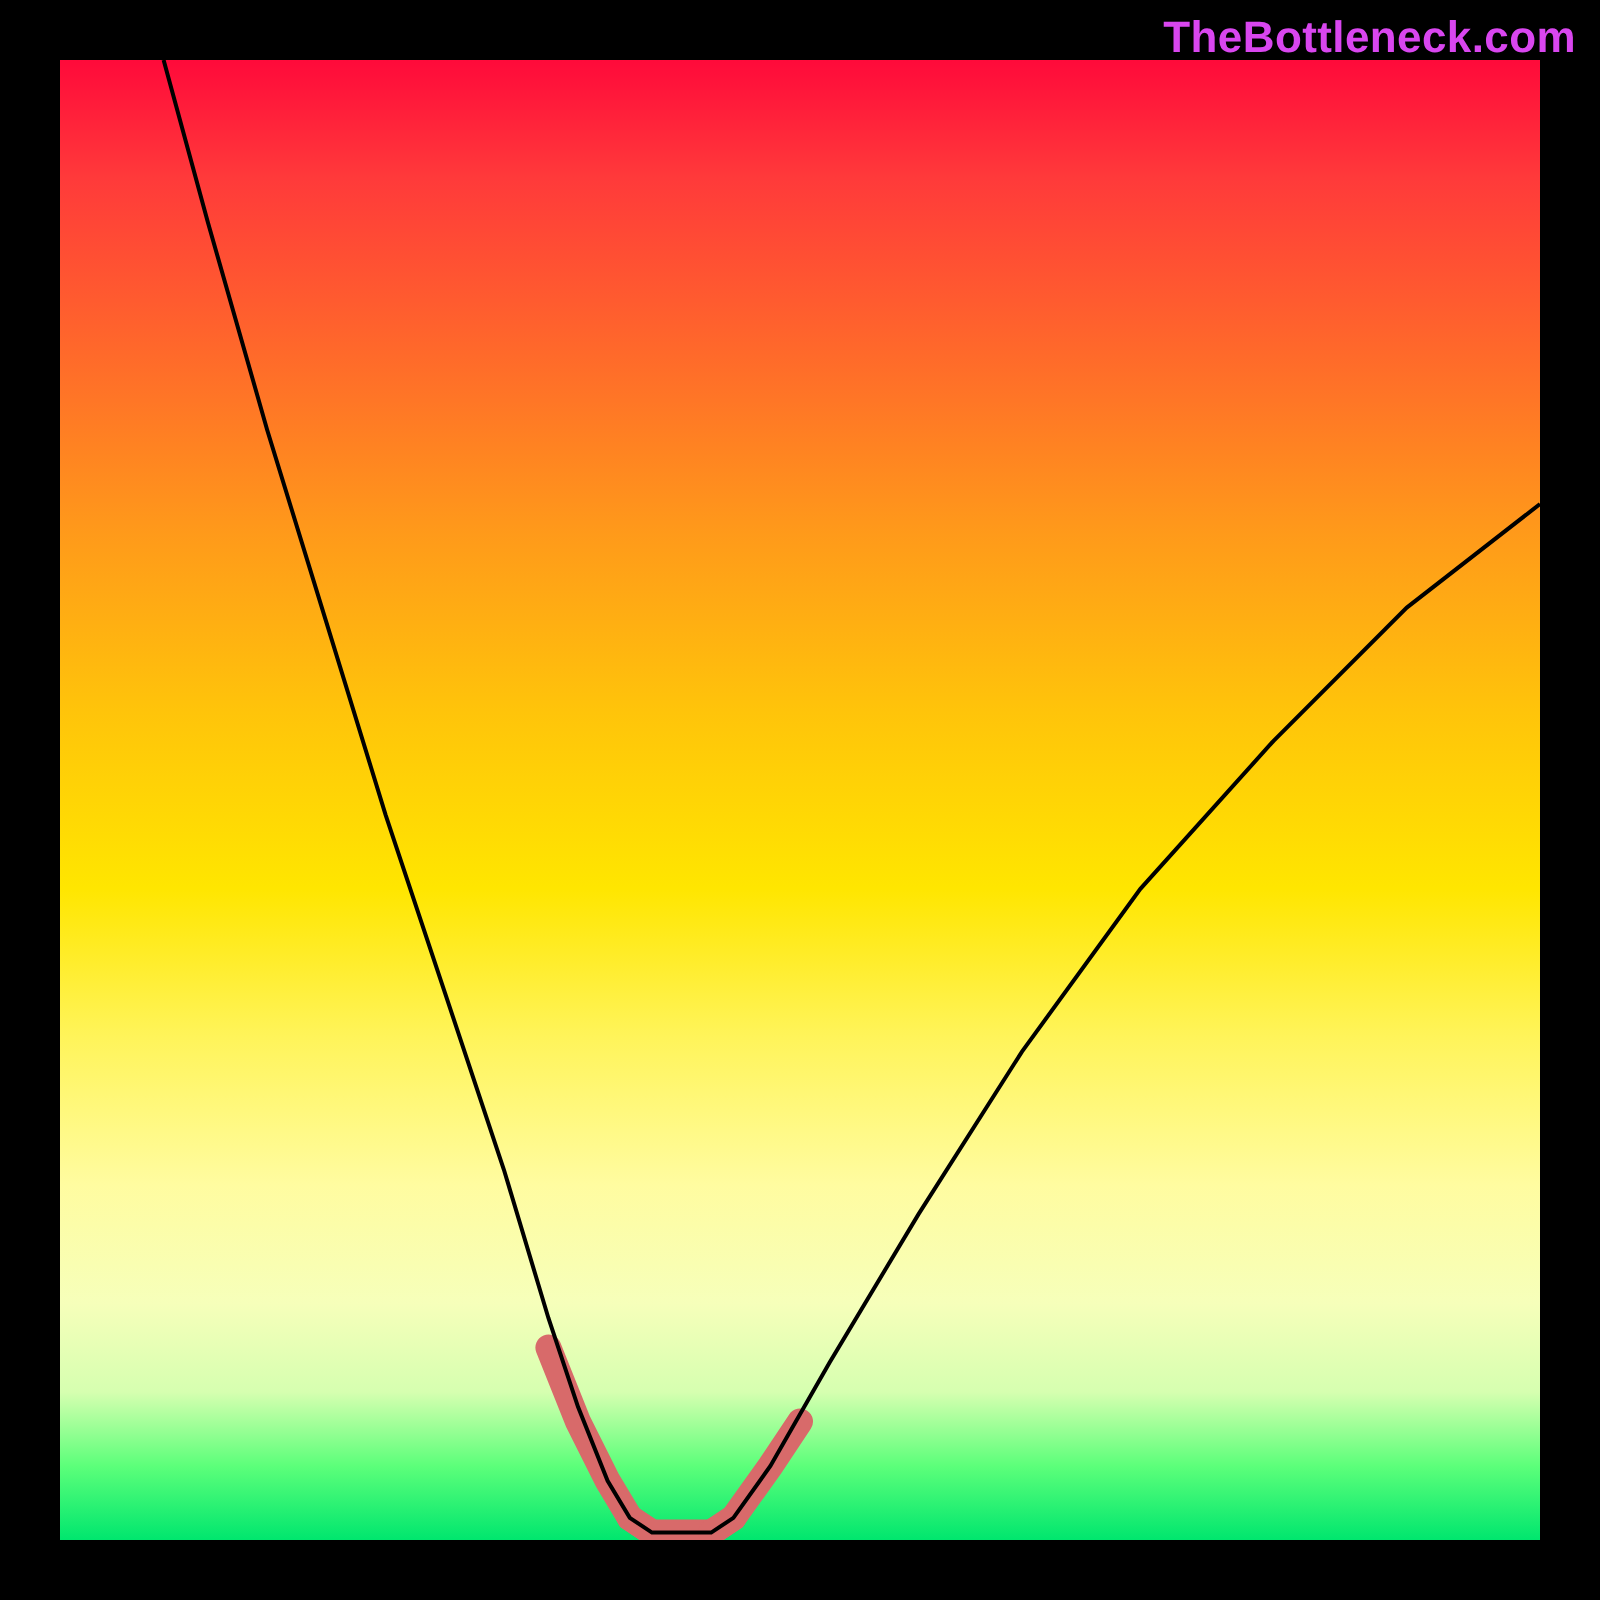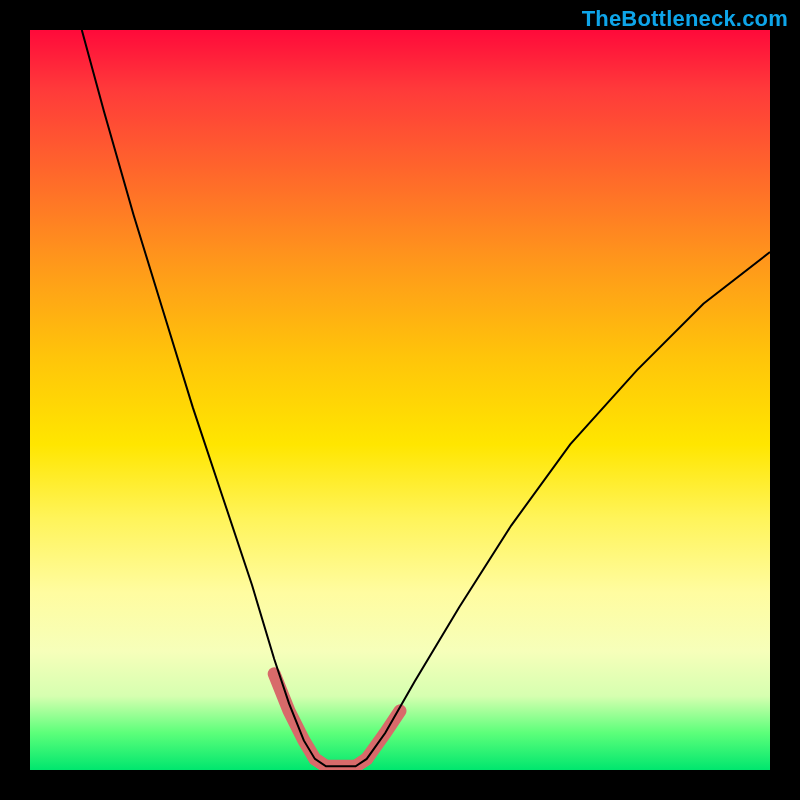--- a/index.html
+++ b/index.html
@@ -31,21 +31,21 @@
       #00e66e 100%
     );
   }
   .watermark {
     position: absolute;
     top: 6px;
     right: 12px;
     font-family: Arial, Helvetica, sans-serif;
     font-size: 22px;
     font-weight: 600;
-    color: #0ea5e9;
+    color: #d946ef;
     letter-spacing: 0.2px;
   }
   svg.curve {
     position: absolute;
     left: 0; top: 0;
     width: 740px;
     height: 740px;
   }
   .curve-path {
     fill: none;

